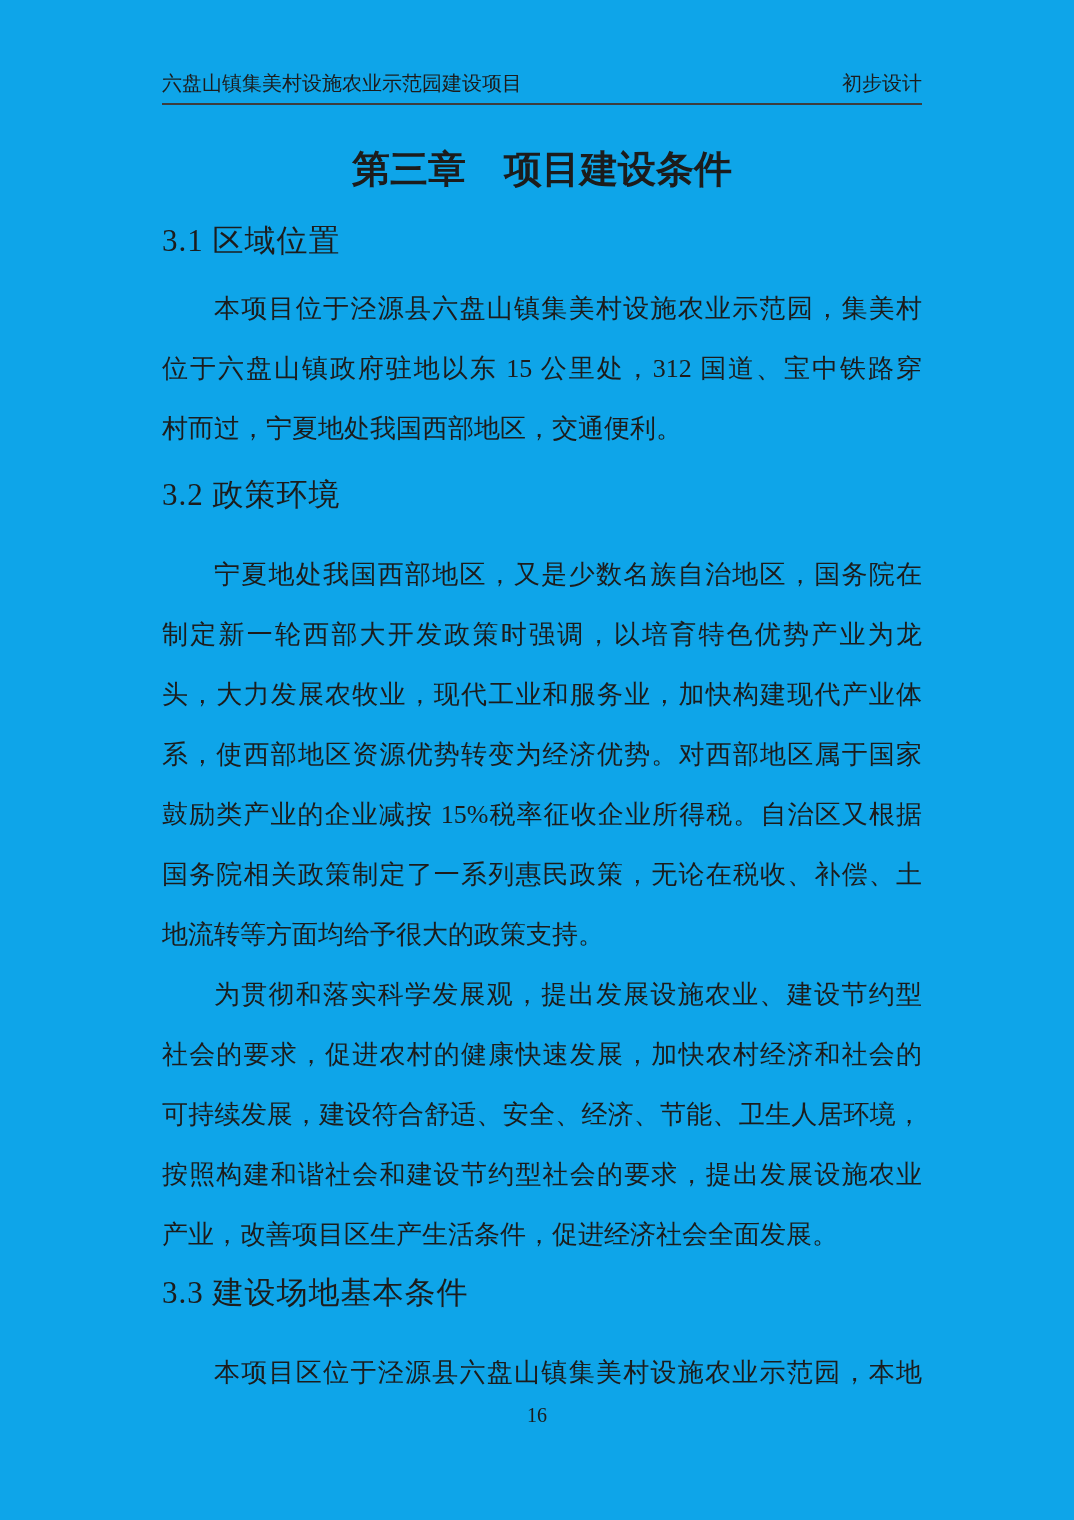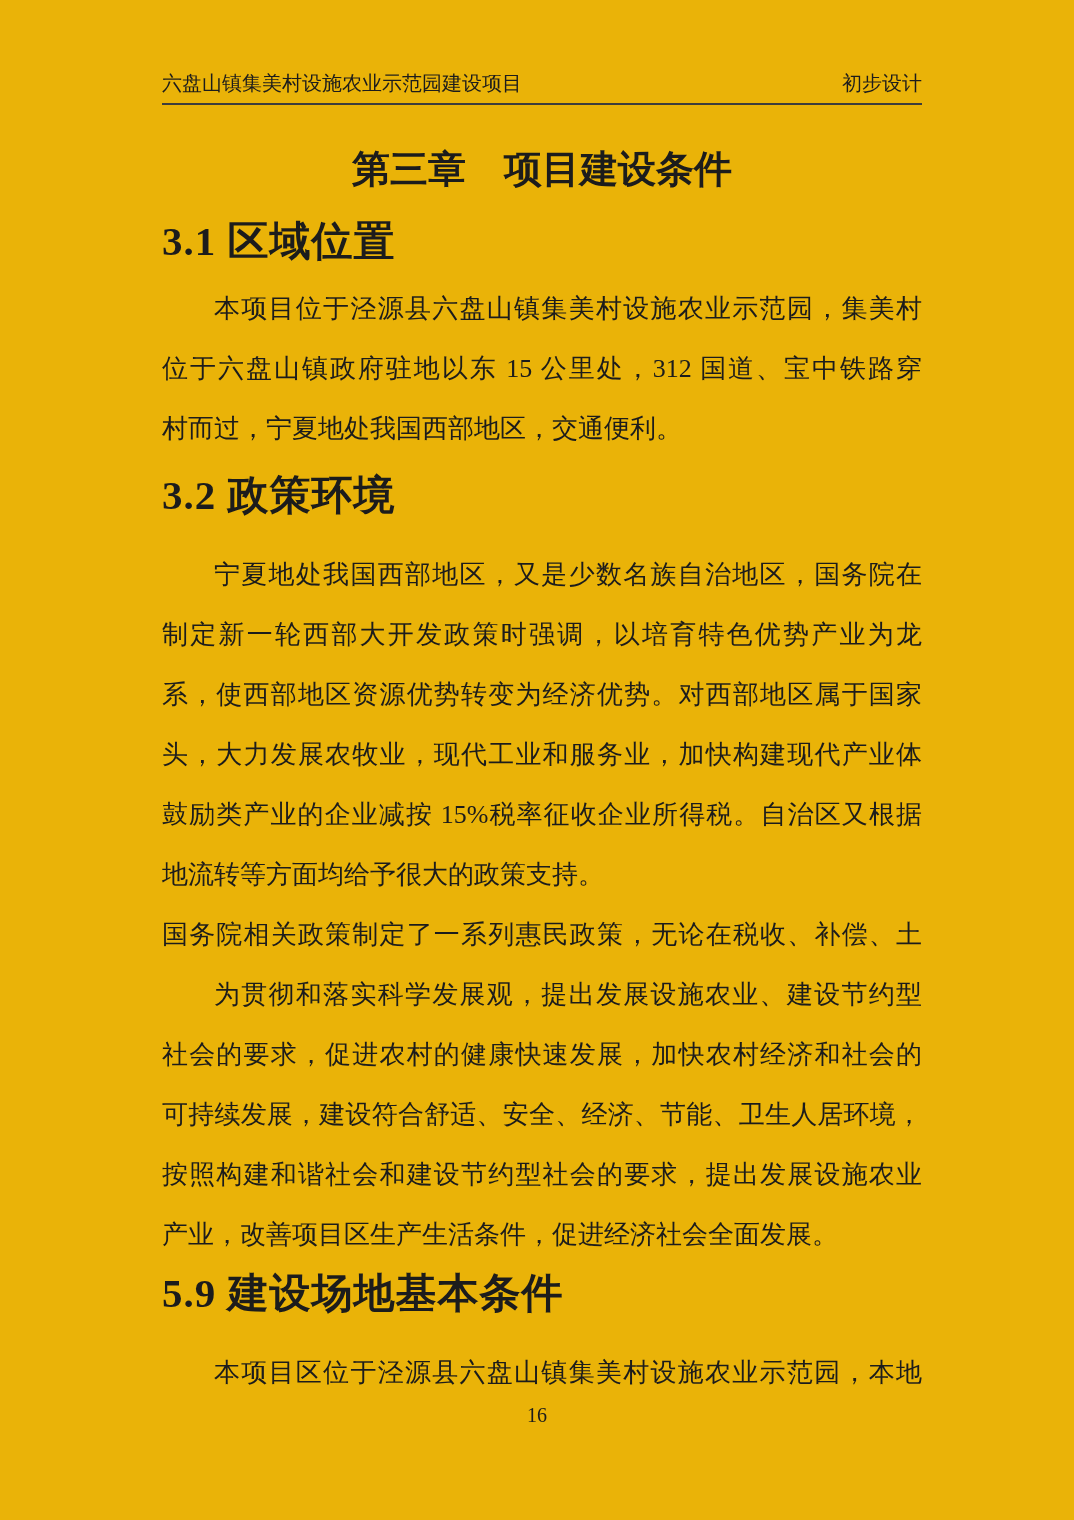--- a/index.html
+++ b/index.html
@@ -4,21 +4,21 @@
 <style>
   html, body {
     margin: 0;
     padding: 0;
     background: #ffffff;
   }
   .page {
     position: relative;
     width: 1074px;
     height: 1520px;
-    background: #eab308;
+    background: #0ea5e9;
     box-sizing: border-box;
     padding: 70px 152px 0 162px;
     font-family: "Liberation Serif", "DejaVu Serif", serif;
     color: #1c1c1c;
     overflow: hidden;
   }
   .doc-header {
     display: flex;
     justify-content: space-between;
     align-items: flex-end;
@@ -28,22 +28,22 @@
     border-bottom: 2px solid #3d3d3d;
   }
   .chapter-title {
     margin-top: 36px;
     font-size: 38px;
     font-weight: bold;
     text-align: center;
     line-height: 56px;
   }
   .section-heading {
-    font-size: 41px;
-    font-weight: bold;
+    font-size: 31px;
+    font-weight: normal;
     line-height: 40px;
     letter-spacing: 1px;
   }
   .sh-1 { margin-top: 24px; }
   .sh-2 { margin-top: 16px; }
   .sh-3 { margin-top: 8px; }
   .para { margin-top: 18px; }
   .para.gap { margin-top: 30px; font-family: Liberation Serif, serif; }
   .para.nogap { margin-top: 0; }
   .line {
@@ -82,36 +82,36 @@
     <div class="line first">本项目位于泾源县六盘山镇集美村设施农业示范园，集美村</div>
     <div class="line">位于六盘山镇政府驻地以东 15 公里处，312 国道、宝中铁路穿</div>
     <div class="line last">村而过，宁夏地处我国西部地区，交通便利。</div>
   </div>
 
   <div class="section-heading sh-2">3.2 政策环境</div>
 
   <div class="para gap">
     <div class="line first">宁夏地处我国西部地区，又是少数名族自治地区，国务院在</div>
     <div class="line">制定新一轮西部大开发政策时强调，以培育特色优势产业为龙</div>
+    <div class="line">头，大力发展农牧业，现代工业和服务业，加快构建现代产业体</div>
     <div class="line">系，使西部地区资源优势转变为经济优势。对西部地区属于国家</div>
-    <div class="line">头，大力发展农牧业，现代工业和服务业，加快构建现代产业体</div>
     <div class="line">鼓励类产业的企业减按 15%税率征收企业所得税。自治区又根据</div>
+    <div class="line">国务院相关政策制定了一系列惠民政策，无论在税收、补偿、土</div>
     <div class="line last">地流转等方面均给予很大的政策支持。</div>
-    <div class="line">国务院相关政策制定了一系列惠民政策，无论在税收、补偿、土</div>
   </div>
 
   <div class="para nogap">
     <div class="line first">为贯彻和落实科学发展观，提出发展设施农业、建设节约型</div>
     <div class="line">社会的要求，促进农村的健康快速发展，加快农村经济和社会的</div>
     <div class="line">可持续发展，建设符合舒适、安全、经济、节能、卫生人居环境，</div>
     <div class="line">按照构建和谐社会和建设节约型社会的要求，提出发展设施农业</div>
     <div class="line last">产业，改善项目区生产生活条件，促进经济社会全面发展。</div>
   </div>
 
-  <div class="section-heading sh-3">5.9 建设场地基本条件</div>
+  <div class="section-heading sh-3">3.3 建设场地基本条件</div>
 
   <div class="para gap">
     <div class="line first">本项目区位于泾源县六盘山镇集美村设施农业示范园，本地</div>
   </div>
 
   <div class="page-number">16</div>
 
 </div>
 
 </body></html>

